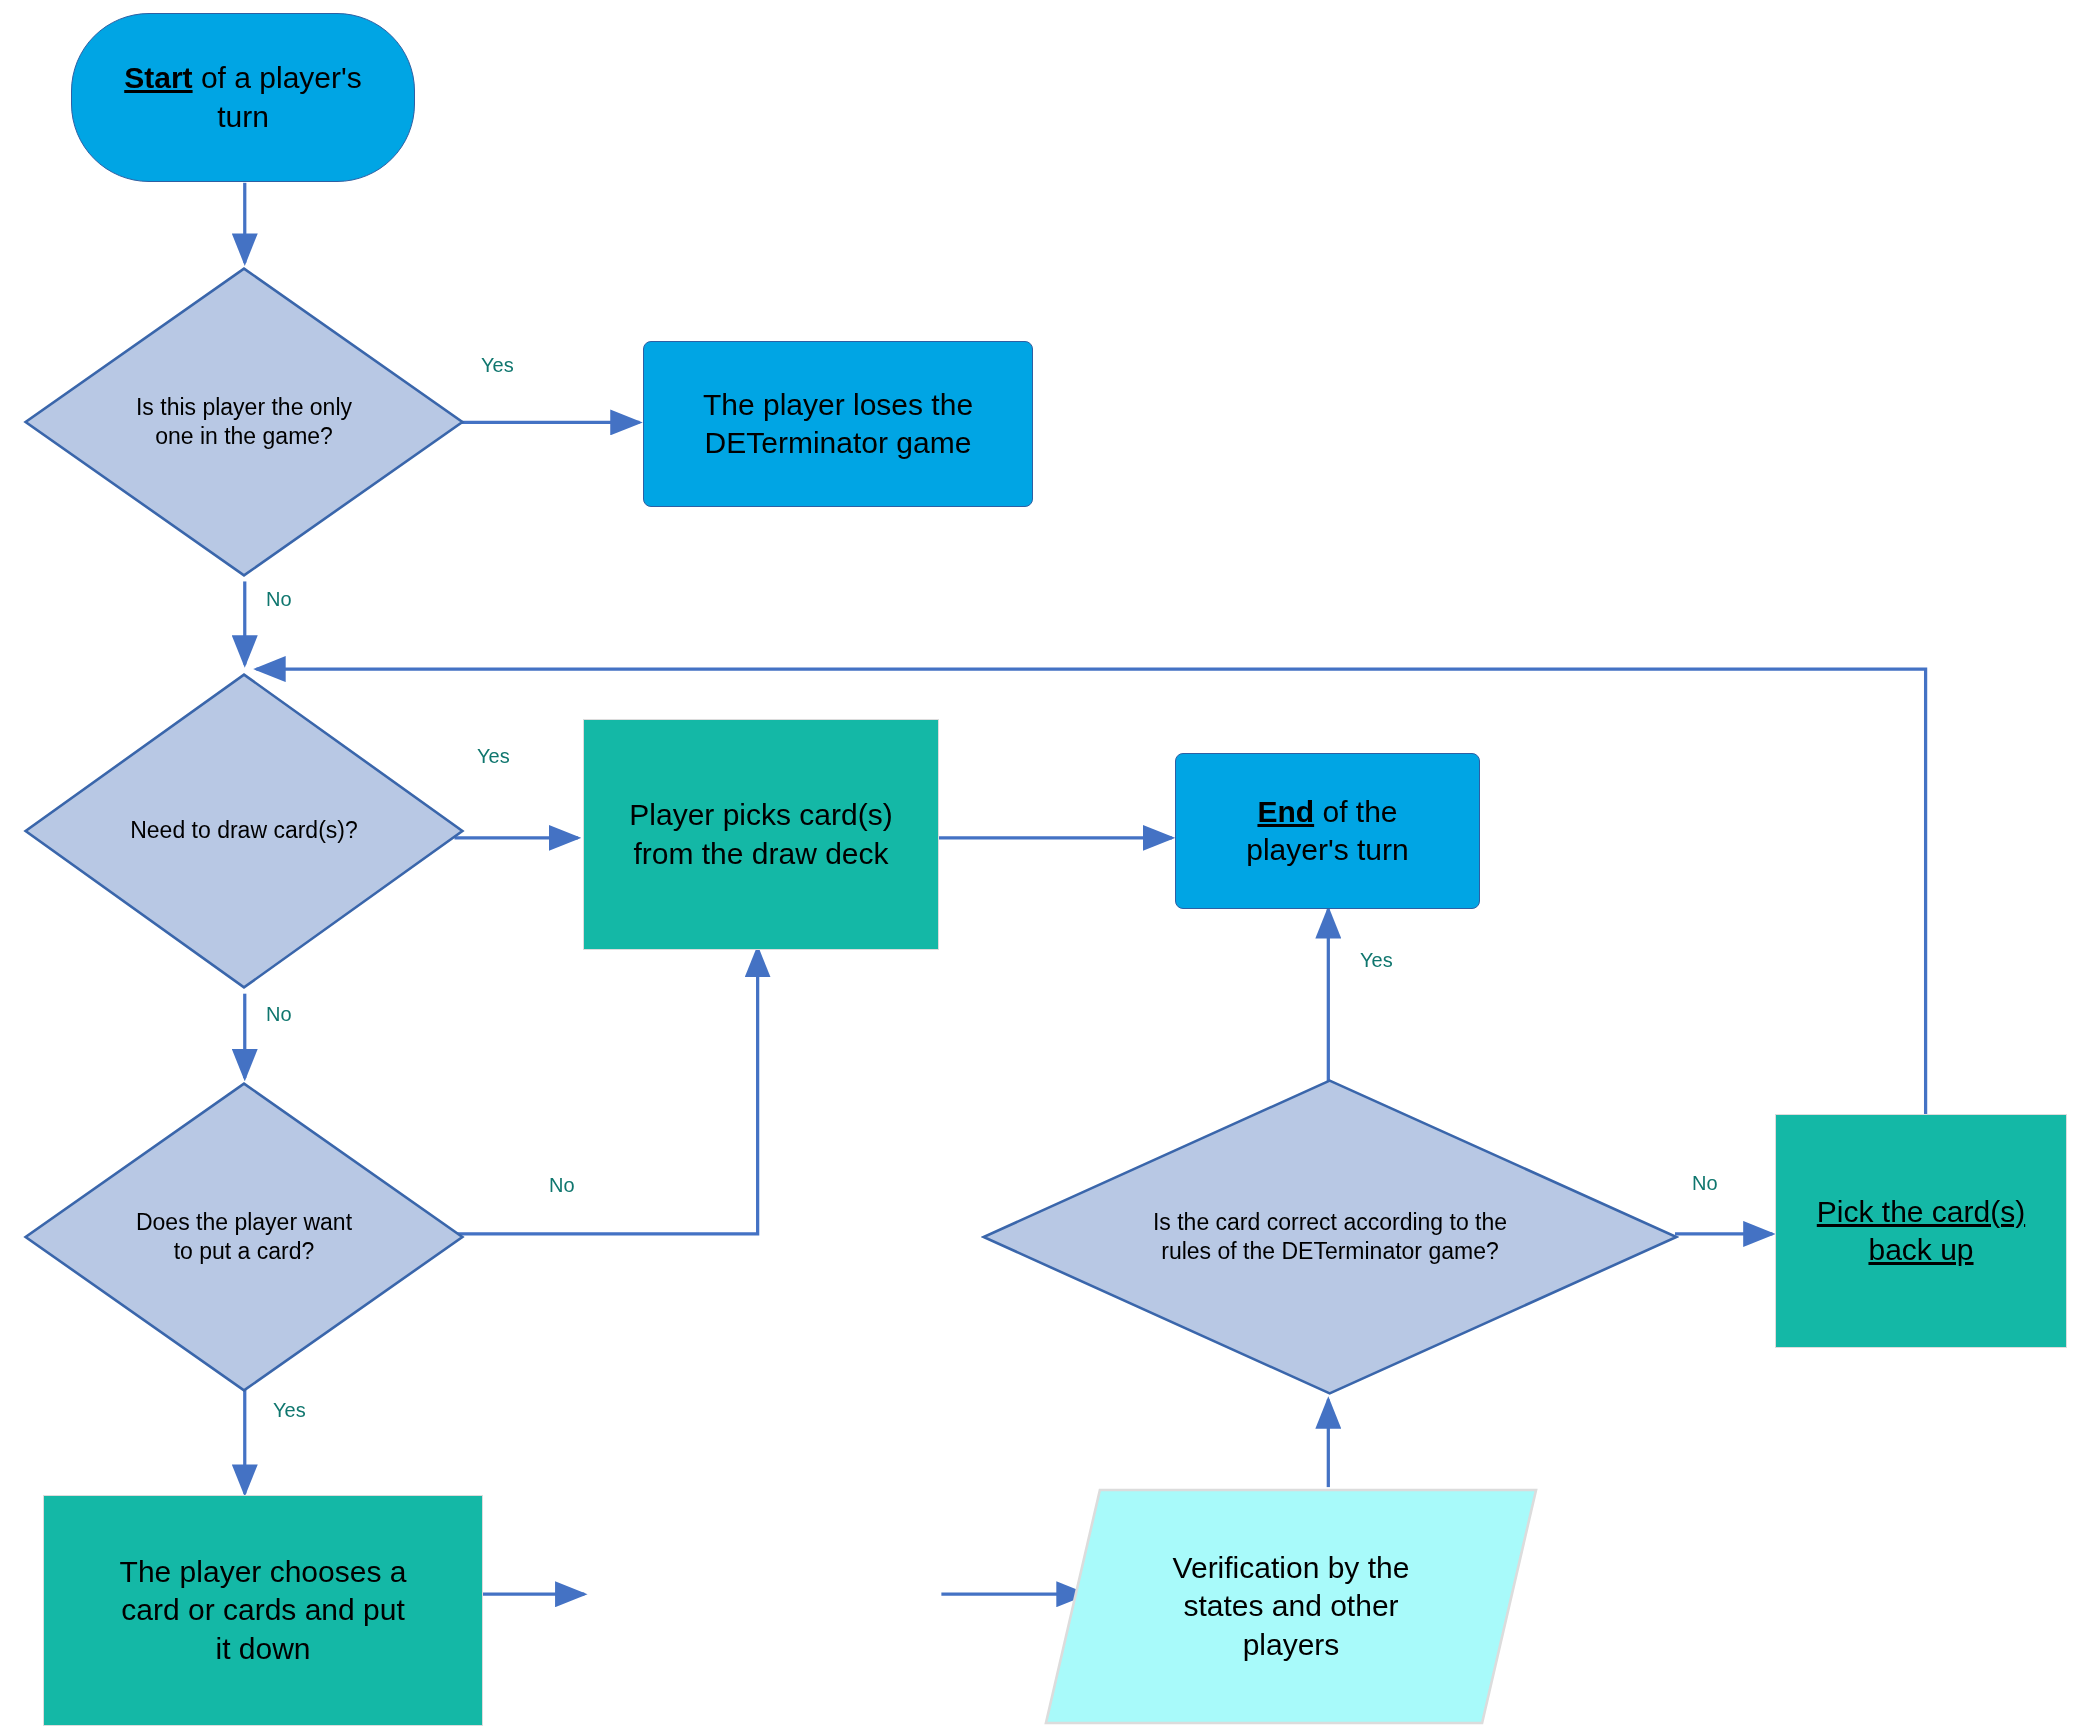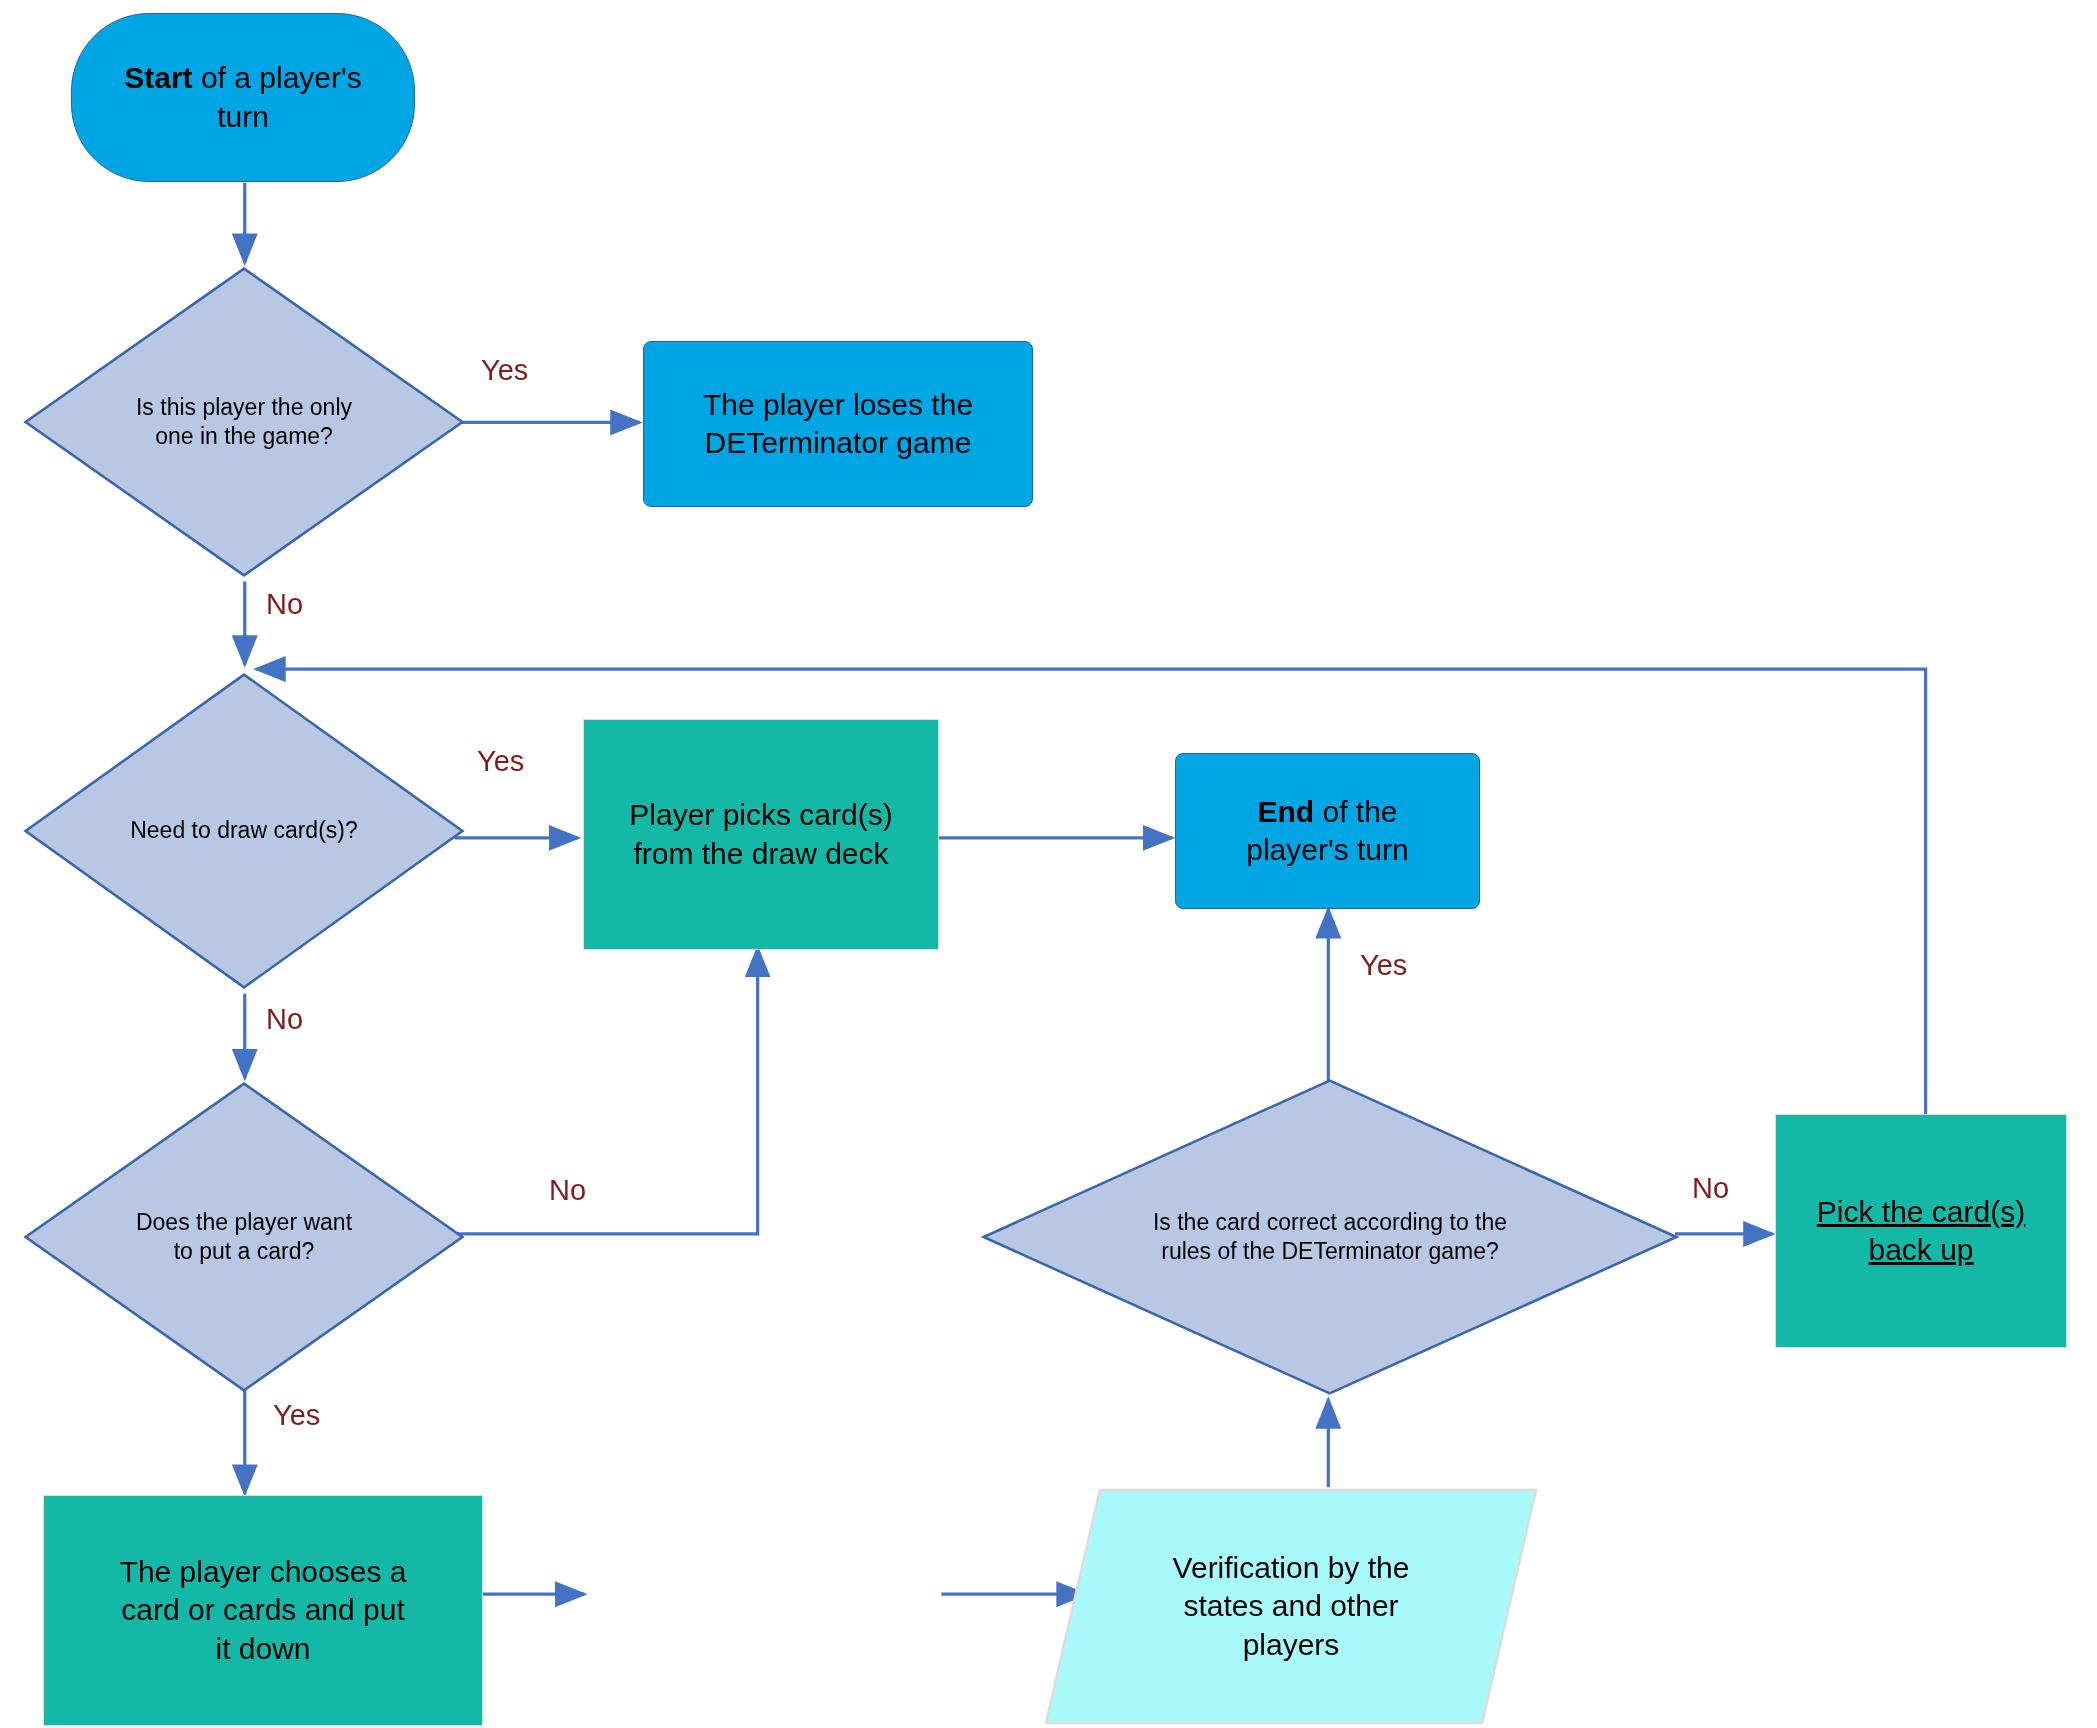--- a/index.html
+++ b/index.html
@@ -77,25 +77,25 @@
     width: 100%; height: 100%;
   }
   .parallelogram .txt {
     position: relative;
     z-index: 2;
     padding: 0 26px;
   }
   
   .edge-label {
     position: absolute;
-    font-size: 29px;
-    color: #7f1d1d;
+    font-size: 20px;
+    color: #0f766e;
     white-space: nowrap;
   }
-  b { font-weight: bold; }
+  b { font-weight: bold; text-decoration: underline; }
 </style>
 </head>
 <body>
 
 <div id="canvas">
 
   <svg class="edges" viewBox="0 0 3230 2662">
     <defs>
       <marker id="arrow" markerWidth="10" markerHeight="8" refX="9" refY="4" orient="auto" markerUnits="strokeWidth">
         <path d="M0,0 L10,4 L0,8 z" fill="#4472C4"></path>

